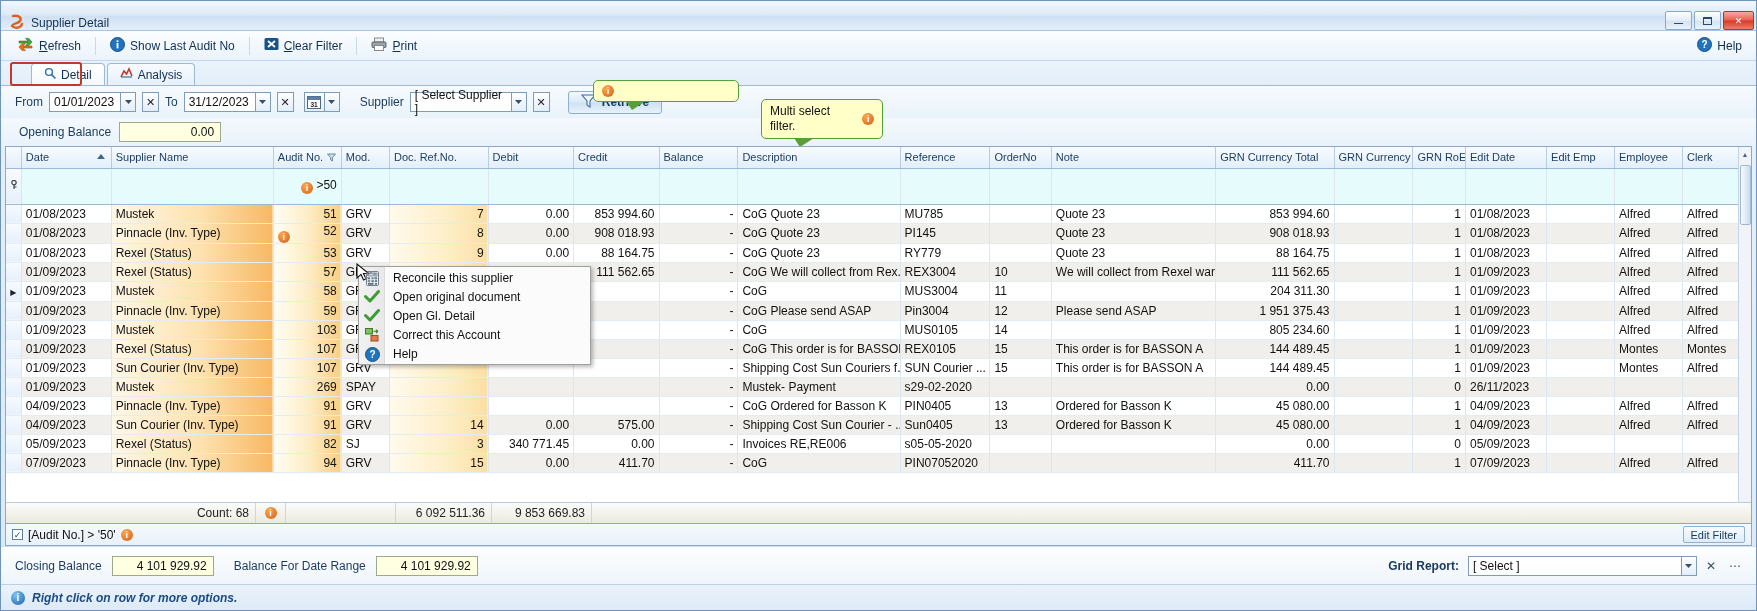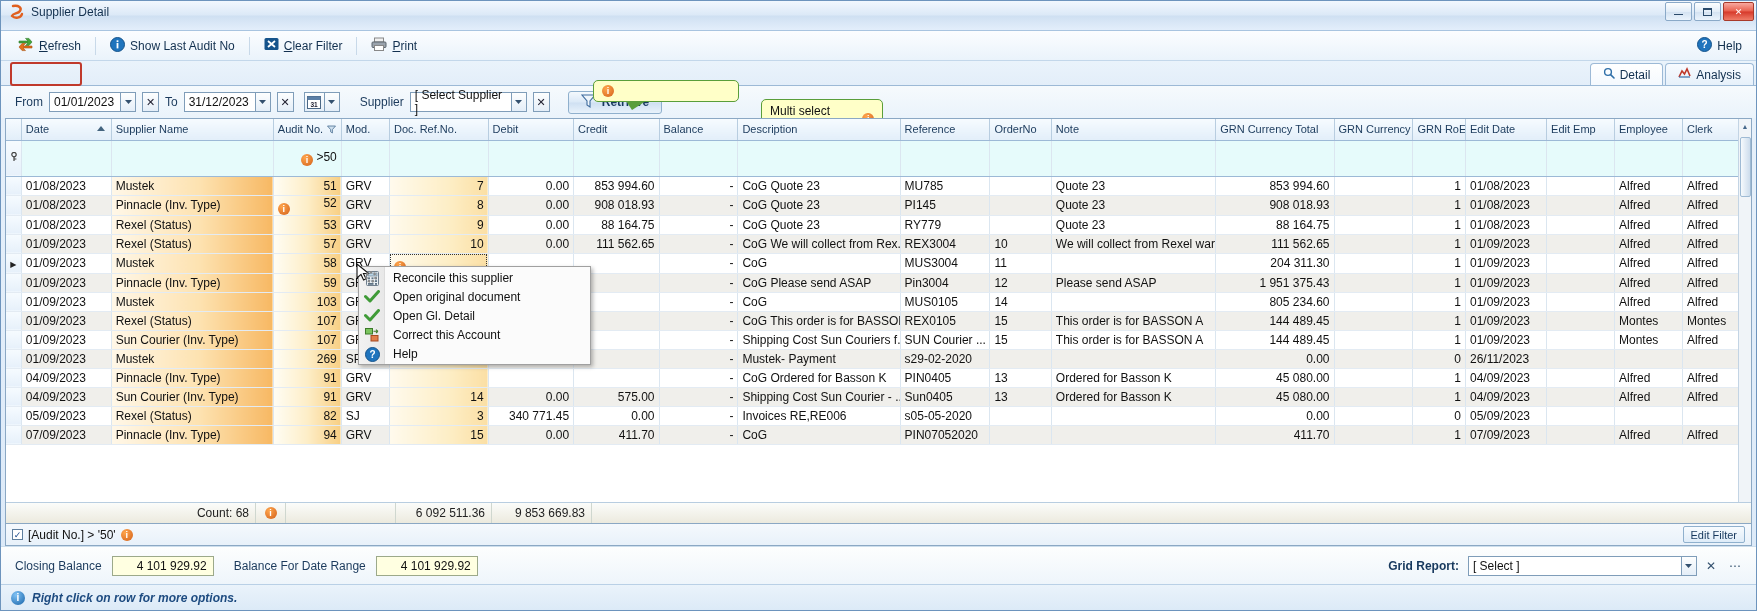--- a/index.html
+++ b/index.html
@@ -15,21 +15,21 @@
     position: absolute; inset: 0;
     background: linear-gradient(180deg,#e9f2fb 0%, #dbe9f8 100%);
     border: 1px solid #6d94bd;
     display: flex; flex-direction: column;
   }
   
   .titlebar {
     height: 30px; flex: 0 0 30px;
     background: linear-gradient(180deg,#f2f8fe 0%, #dce9f7 48%, #cfe0f2 52%, #e3eefb 100%);
     border-bottom: 1px solid #a8c4e0;
-    display: flex; align-items: center; padding: 0 2px 8px 8px;
+    display: flex; align-items: flex-end; padding: 0 2px 0 8px;
   }
   .title-icon {
     width: 16px; height: 16px; margin-right: 6px; flex:0 0 16px;
     position: relative;
   }
   .title-icon svg { display:block; }
   .title-text { font-size: 12px; color: #12304f; flex: 1; }
   .winbtns { display: flex; gap: 2px; align-items:center; }
   .winbtn {
     width: 27px; height: 19px;
@@ -56,25 +56,24 @@
     display:flex; align-items:center; gap:5px;
     padding: 3px 8px; border-radius:3px; color:#12304f; font-size:12px;
     white-space: nowrap;
   }
   .tbtn u { text-decoration: underline; }
   .tbsep { width:1px; height:18px; background:#c8d9e9; margin: 0 4px; }
   .help-right { margin-left:auto; display:flex; align-items:center; gap:5px; padding-right:6px; color:#12304f;}
   
   .tabstrip {
     flex: 0 0 25px; height:25px;
-    display:flex; align-items:flex-end; padding-left:14px;
+    display:flex; align-items:flex-end; padding-left:30px;
     background: linear-gradient(180deg,#eaf3fb 0%, #e3eef9 100%);
     border-bottom:1px solid #9cb9d6;
     position: relative;
-    justify-content: flex-end;
   }
   .tab {
     display:flex; align-items:center; gap:5px;
     height: 22px; padding: 0 12px;
     border:1px solid #9cb9d6; border-bottom:none;
     border-radius: 4px 4px 0 0; font-size:12px; color:#12304f;
     background: linear-gradient(180deg,#f7fbff 0%,#e6f0fa 100%);
     margin-right: 2px; position:relative;
   }
   .tab.active {
@@ -412,20 +411,24 @@
 
     <div class="callout" style="left:592px; top:-6px; width:146px;">
       <span class="infoicon">i</span>
     </div>
     <div class="callout" style="left:760px; top:13px; width:122px; align-items:center;">
       <span>Multi select filter.</span>
       <span class="infoicon">i</span>
     </div>
   </div>
 
+  <div class="openbar">
+    <span class="lbl">Opening Balance</span>
+    <span class="moneybox">0.00</span>
+  </div>
 
   <div class="gridwrap">
     <div style="flex:1 1 auto; overflow:hidden; position:relative;">
       <table class="grid">
         <colgroup>
           <col style="width:14px">
             <col style="width:82px">
             <col style="width:148px">
             <col style="width:62px">
           <col style="width:44px">

